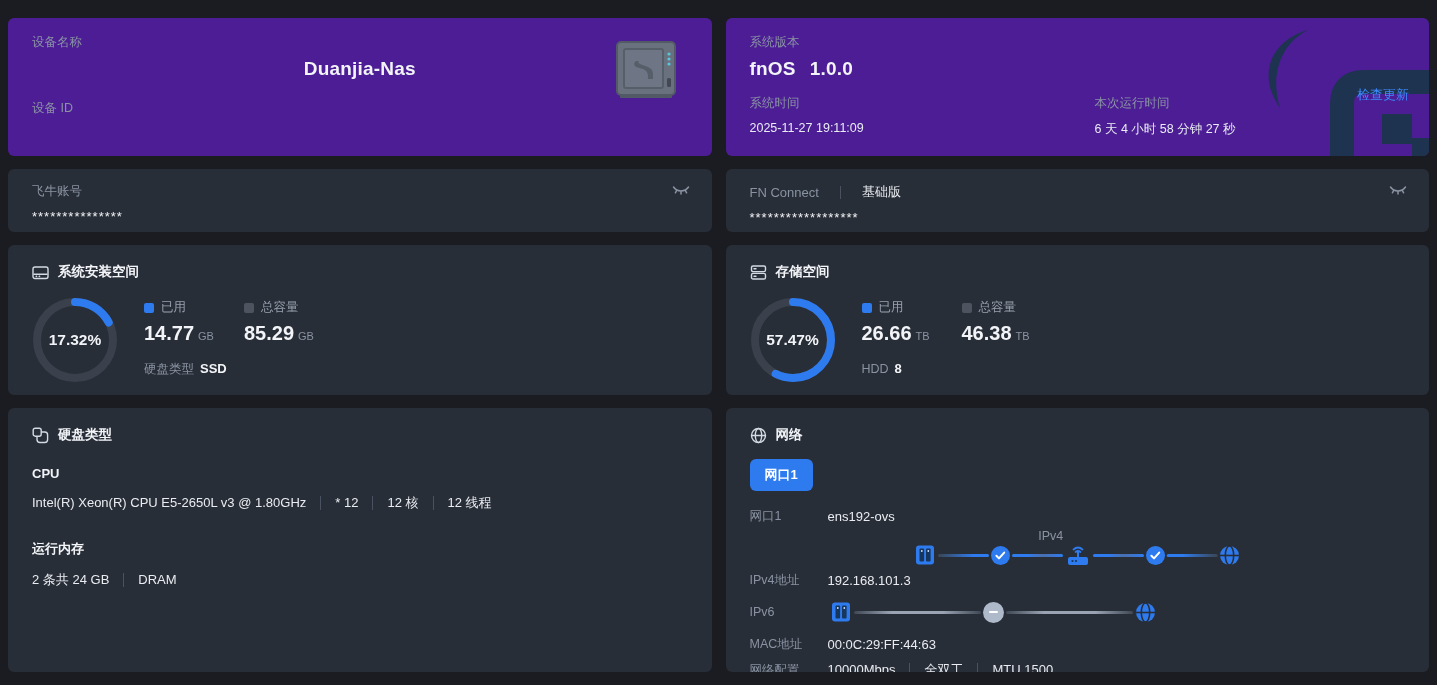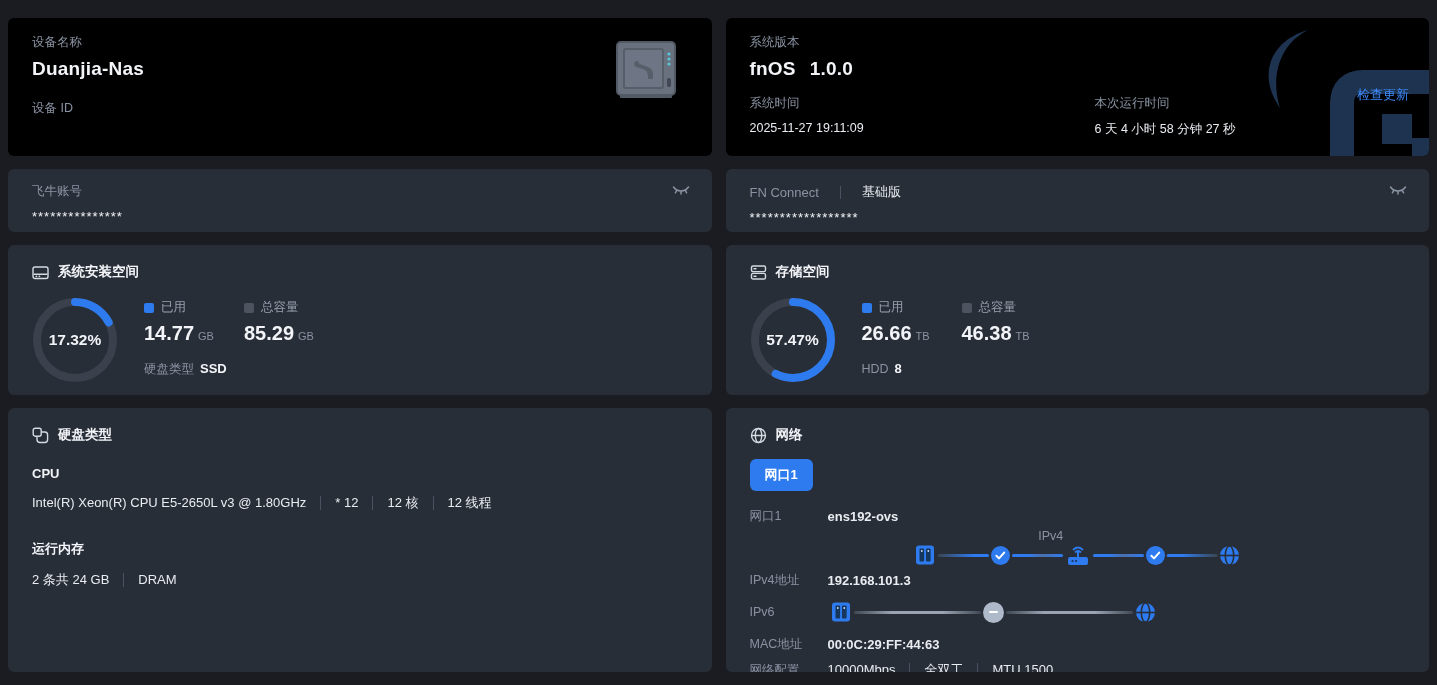--- a/index.html
+++ b/index.html
@@ -1,23 +1,23 @@
 <!DOCTYPE html>
 <html><head>
 <meta charset="utf-8">
 <style>
   * { margin:0; padding:0; box-sizing:border-box; }
   html,body { width:1437px; height:685px; background:#1a1c21; font-family:"Liberation Sans","DejaVu Sans",sans-serif; overflow:hidden; }
   .page { width:1437px; height:685px; display:grid; grid-template-columns:1fr 1fr; grid-template-rows:138px 63px 150px 1fr; gap:13px 14px; padding:18px 8px 13px; }
   .card { border-radius:6px; background:#282e37; position:relative; overflow:hidden; }
-  .card.navy { background:#000000; }
+  .card.navy { background:#4c1d95; }
   .pad { padding:16px 24px; height:100%; display:flex; flex-direction:column; }
 
   .lbl { font-size:12.5px; color:#8a93a3; }
-  .big { font-size:19px; font-weight:bold; color:#f2f4f8; margin-top:7px; letter-spacing:.2px; }
+  .big { font-size:19px; font-weight:bold; color:#f2f4f8; margin-top:7px; letter-spacing:.2px;text-align:center; }
   .val { font-size:12.5px; color:#e9ecf1; }
 
   
   .dev-id-lbl { margin-top:20px; }
   .dev-id { margin-top:9px; }
   .nas-img { position:absolute; top:22px; right:28px; }
   .ver-title { display:flex; gap:14px; }
   .check-update { position:absolute; top:68px; right:20px; font-size:13px; color:#3d8bfd; cursor:pointer; z-index:3; }
   .time-row { margin-top:auto; display:flex; padding-bottom:2px; }
   .time-col1 { width:345px; flex:none; }
@@ -54,21 +54,21 @@
   .pipe-line { display:flex; align-items:center; margin-top:15px; font-size:13px; color:#e9ecf1; }
   .pipe-line span { padding:0 14px; border-left:1px solid #4a5261; line-height:14px; }
   .pipe-line span:first-child { padding-left:0; border-left:none; }
   .mem-gap { margin-top:30px; }
 
   
   .tab-btn { margin-top:15px; align-self:flex-start; background:#2e7bf0; color:#fff; font-size:13px; font-weight:bold; padding:7px 15px; border:none; border-radius:6px; cursor:pointer; font-family:inherit; }
   .net-table { margin-top:12px; display:flex; flex-direction:column; }
   .net-row { display:flex; align-items:center; min-height:26px; }
   .net-row .nlbl { width:78px; flex:none; font-size:12.5px; color:#8a93a3; }
-  .net-row .nval { font-size:13px; color:#e9ecf1;font-weight:bold; }
+  .net-row .nval { font-size:13px; color:#e9ecf1; }
   .diagram { display:flex; align-items:center; width:330px; }
   .dline { height:3px; flex:1; border-radius:2px; }
   .dline.v4a { background:linear-gradient(90deg,#3a4552,#2e7bf0 70%); }
   .dline.v4b { background:linear-gradient(90deg,#2e7bf0 30%,#4a6fae 60%,#2e7bf0); }
   .dline.v6 { background:linear-gradient(90deg,#3f4854,#99a3b2 30%,#99a3b2 70%,#3f4854); }
   .dnode { flex:none; margin:0 2px; display:flex; align-items:center; justify-content:center; }
   .check-c { width:19px; height:19px; border-radius:50%; background:#2e7bf0; }
   .dash-c { width:21px; height:21px; border-radius:50%; background:#aeb9c9; display:flex; align-items:center; justify-content:center; }
   .dash-c i { display:block; width:9px; height:2.5px; background:#fff; border-radius:2px; }
 </style>

